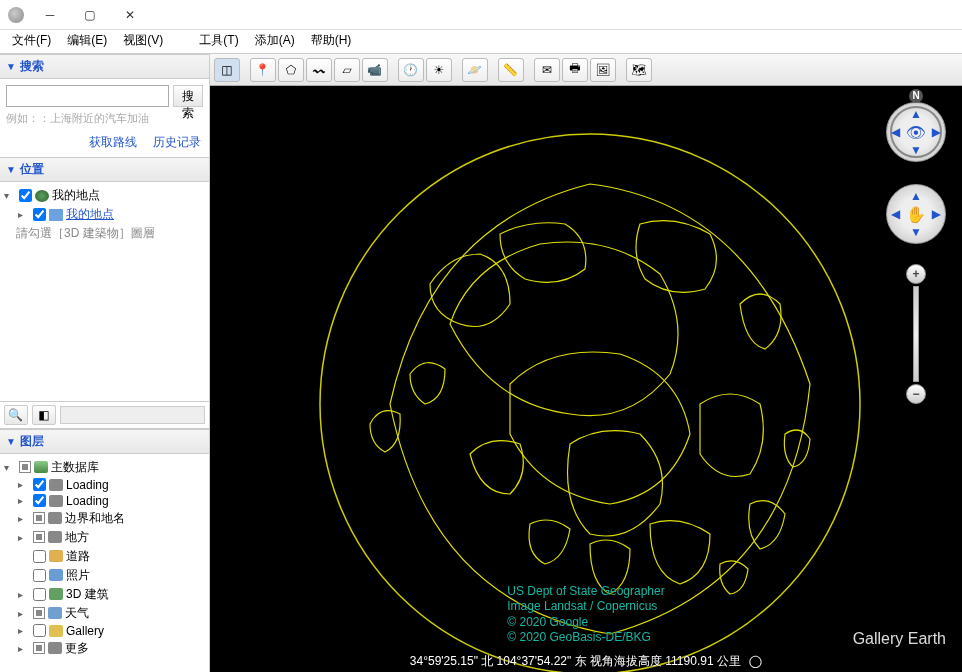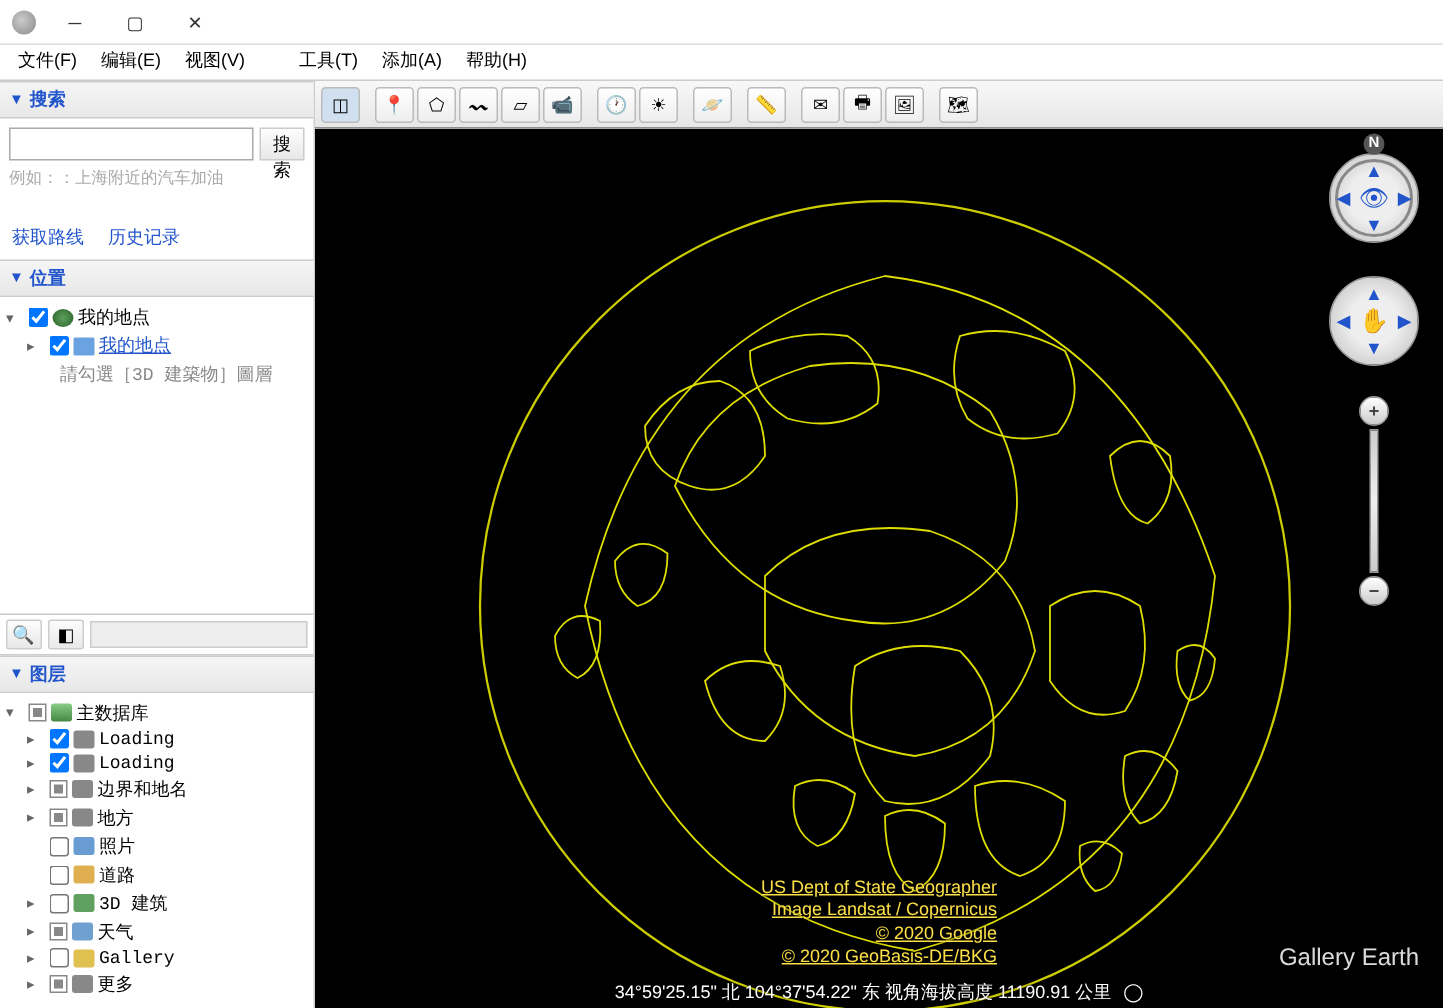--- a/index.html
+++ b/index.html
@@ -18,53 +18,53 @@
 .sidebar { width: 210px; background: #fff; border-right: 1px solid #ccc; display: flex; flex-direction: column; }
 
 .panel-head { background: linear-gradient(#f5f5f5, #e8e8e8); border-top: 1px solid #ccc; border-bottom: 1px solid #ccc; padding: 3px 6px; display: flex; align-items: center; cursor: pointer; }
 .panel-head .tri { color: #2255CC; margin-right: 4px; font-size: 10px; }
 .panel-head .txt { color: #2255CC; font-weight: bold; }
 
 .search-body { padding: 6px; }
 .search-row { display: flex; gap: 4px; margin-bottom: 4px; }
 .search-row input { flex: 1; border: 1px solid #aaa; padding: 3px; height: 22px; }
 .search-row button { padding: 2px 8px; border: 1px solid #ccc; background: linear-gradient(#fdfdfd,#e8e8e8); cursor: pointer; height: 22px; }
-.search-ex { color: #aaa; font-size: 11px; margin-bottom: 24px; }
-.search-links { display: flex; gap: 16px; padding: 0 2px; }
+.search-ex { color: #aaa; font-size: 11px; margin-bottom: 8px; }
+.search-links { display: flex; gap: 16px; padding: 0 2px; justify-content: flex-end; }
 .search-links span { color: #2255CC; cursor: pointer; }
 
 .places-body { flex: 1; overflow: auto; padding: 4px; }
 .tree-item { display: flex; align-items: center; padding: 1px 0; gap: 3px; }
 .tree-item .exp { width: 12px; color: #666; cursor: pointer; font-size: 10px; }
 .tree-item input[type=checkbox] { cursor: pointer; }
-.tree-item .lbl { cursor: pointer; font-family: Liberation Mono, monospace; }
+.tree-item .lbl { cursor: pointer; }
 .tree-item .lbl.link { color: #2255CC; text-decoration: underline; }
 .indent1 { margin-left: 14px; }
-.indent2 { margin-left: 36px; color: #888; }
+.indent2 { margin-left: 12px; color: #888; }
 .ticon { width: 14px; height: 12px; display: inline-block; }
 .folder-ic { background: #6aa3e0; border-radius: 1px; }
 .earth-ic { background: radial-gradient(circle, #5ca05c, #2a602a); border-radius: 50%; }
 
 .tool-mini { height: 28px; border-top: 1px solid #ccc; border-bottom: 1px solid #ccc; display: flex; align-items: center; gap: 4px; padding: 0 4px; }
 .tool-mini .btn { width: 24px; height: 20px; border: 1px solid #ccc; background: linear-gradient(#fdfdfd,#e8e8e8); cursor: pointer; border-radius: 2px; display:flex; align-items:center; justify-content:center; }
 .tool-mini .slider-cell { flex: 1; height: 18px; background: #eee; border: 1px solid #ccc; }
 
 .layers-body { flex: 1; overflow: auto; padding: 4px; min-height: 180px; }
 .cb-mixed { width: 12px; height: 12px; border: 1px solid #888; background: #fff; position: relative; display: inline-block; }
 .cb-mixed::after { content: ''; position: absolute; inset: 2px; background: #888; }
 
 .viewport { flex: 1; position: relative; background: #000; }
 
 .toolbar { position: absolute; top: 0; left: 0; right: 0; height: 32px; background: linear-gradient(#f8f8f8, #e6e6e6); border-bottom: 1px solid #aaa; display: flex; align-items: center; padding: 0 4px; gap: 2px; }
 .toolbar .tbtn { width: 26px; height: 24px; border: 1px solid #bbb; background: linear-gradient(#fff,#eee); border-radius: 3px; cursor: pointer; display: flex; align-items: center; justify-content: center; }
 .toolbar .sep { width: 6px; }
 
 .globe { position: absolute; top: 70px; left: 100px; width: 560px; height: 560px; }
 
-.attribution { position: absolute; bottom: 26px; left: 50%; transform: translateX(-50%); text-align: right; color: #fde047; font-size: 13px; line-height: 1.3; text-shadow: 0 0 2px #000; font-family: monospace; text-decoration: underline; }
+.attribution { position: absolute; bottom: 26px; left: 50%; transform: translateX(-50%); text-align: left; color: #14b8a6; font-size: 13px; line-height: 1.3; text-shadow: 0 0 2px #000; font-family: monospace; }
 .status { position: absolute; bottom: 2px; left: 50%; transform: translateX(-50%); color: #fff; font-size: 13px; font-family: monospace; text-shadow: 0 0 2px #000; white-space: nowrap; }
 .brand { position: absolute; bottom: 24px; right: 16px; color: #fff; font-size: 16px; opacity: 0.85; }
 
 .nav-compass { position: absolute; top: 48px; right: 16px; width: 60px; height: 60px; border-radius: 50%; background: radial-gradient(circle, #eee 40%, #bbb); border: 1px solid #999; cursor: pointer; display:flex; align-items:center; justify-content:center; }
 .nav-compass .ring { position:absolute; inset:3px; border:2px solid #888; border-radius:50%; }
 .nav-compass .eye { font-size: 16px; color: #2255CC; }
 .nav-compass .n { position:absolute; top:-14px; left:50%; transform:translateX(-50%); color:#fff; font-weight:bold; background:#555; width:14px; height:14px; border-radius:50%; text-align:center; line-height:14px; font-size:10px; }
 .nav-compass .arrow { position:absolute; color:#2255CC; font-size:12px; }
 
 .nav-pan { position: absolute; top: 130px; right: 16px; width: 60px; height: 60px; border-radius: 50%; background: radial-gradient(circle, #eee 40%, #bbb); border: 1px solid #999; cursor: pointer; display:flex; align-items:center; justify-content:center; }
@@ -176,28 +176,28 @@
           </div>
           <div class="tree-item indent1">
             <span class="exp">▸</span>
             <span class="cb-mixed"></span>
             <span class="layer-ic" style="background:#888"></span>
             <span class="lbl">地方</span>
           </div>
           <div class="tree-item indent1">
             <span class="exp"></span>
             <input type="checkbox" style="">
+            <span class="layer-ic" style="background:#e0b050"></span>
+            <span class="lbl">道路</span>
+          </div>
+          <div class="tree-item indent1">
+            <span class="exp"></span>
+            <input type="checkbox" style="">
             <span class="layer-ic" style="background:#6a9cd4"></span>
             <span class="lbl">照片</span>
-          </div>
-          <div class="tree-item indent1">
-            <span class="exp"></span>
-            <input type="checkbox" style="">
-            <span class="layer-ic" style="background:#e0b050"></span>
-            <span class="lbl">道路</span>
           </div>
           <div class="tree-item indent1">
             <span class="exp">▸</span>
             <input type="checkbox" style="">
             <span class="layer-ic" style="background:#60a060"></span>
             <span class="lbl">3D 建筑</span>
           </div>
           <div class="tree-item indent1">
             <span class="exp">▸</span>
             <span class="cb-mixed"></span>

